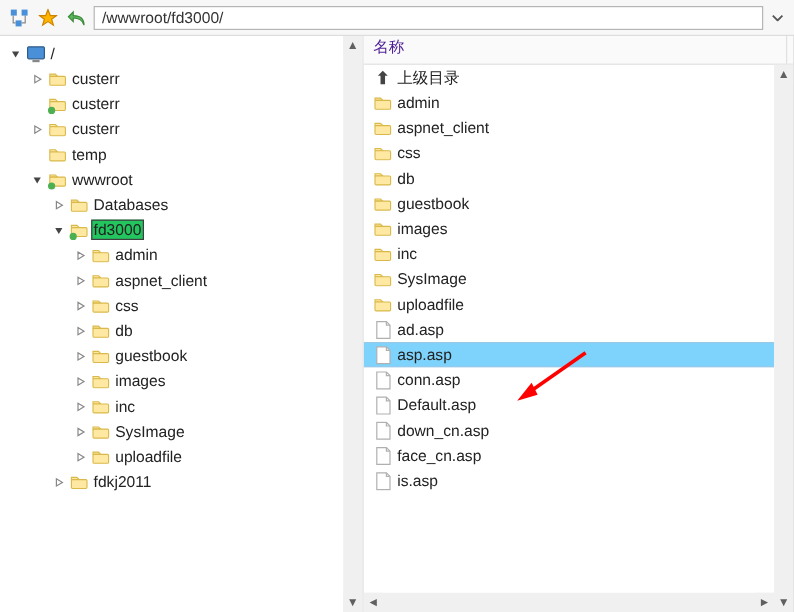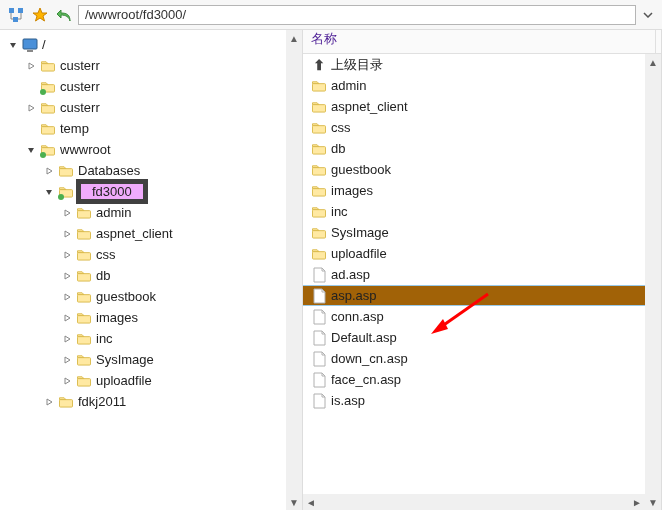--- a/index.html
+++ b/index.html
@@ -19,28 +19,28 @@
 
 
 .tree { padding: 4px 2px; user-select: none; }
 .tree ul { list-style: none; padding-left: 18px; }
 .tree > ul { padding-left: 4px; }
 .node { display: flex; align-items: center; height: 21px; gap: 2px; white-space: nowrap; cursor: default; }
 .expander { width: 14px; height: 14px; display: flex; align-items: center; justify-content: center; color: #666; font-size: 10px; cursor: pointer; }
 .expander.empty { visibility: hidden; }
 .icon { width: 16px; height: 16px; display: inline-flex; align-items: center; justify-content: center; }
 .label { color: #222; padding: 1px 2px; }
-.node.selected .label { background: #f0abfc; border: 5px solid #404040; padding: 0 11px; }
+.node.selected .label { background: #22c55e; border: 1px solid #404040; padding: 0 1px; }
 
 
 .listhead { height: 24px; border-bottom: 1px solid #e0e0e0; display: flex; align-items: flex-start; padding-left: 8px; background: #fafafa; color: #4c1d95; position: relative; }
 .listhead .gap { position:absolute; right:0; top:0; bottom:0; width:6px; border-left:1px solid #e0e0e0; }
 .listbody { flex: 1; overflow: hidden; position: relative; }
 .row { height: 21px; display: flex; align-items: center; gap: 4px; padding-left: 8px; cursor: default; }
-.row.selected { background: #a16207; border-top: 1px solid #99c9e8; border-bottom: 1px solid #99c9e8; }
+.row.selected { background: #7dd3fc; border-top: 1px solid #99c9e8; border-bottom: 1px solid #99c9e8; }
 .filelabel { color: #222; text-align: center; }
 
 
 .folder-svg { width:16px; height:13px; }
 .folder-body { fill:#ffe9a2; stroke:#d9b94a; stroke-width:1; }
 .folder-tab { fill:#ffe9a2; stroke:#d9b94a; stroke-width:1; }
 
 
 .file-svg { width:13px; height:16px; }
 .file-body { fill:#fff; stroke:#b0b0b0; stroke-width:1; }

